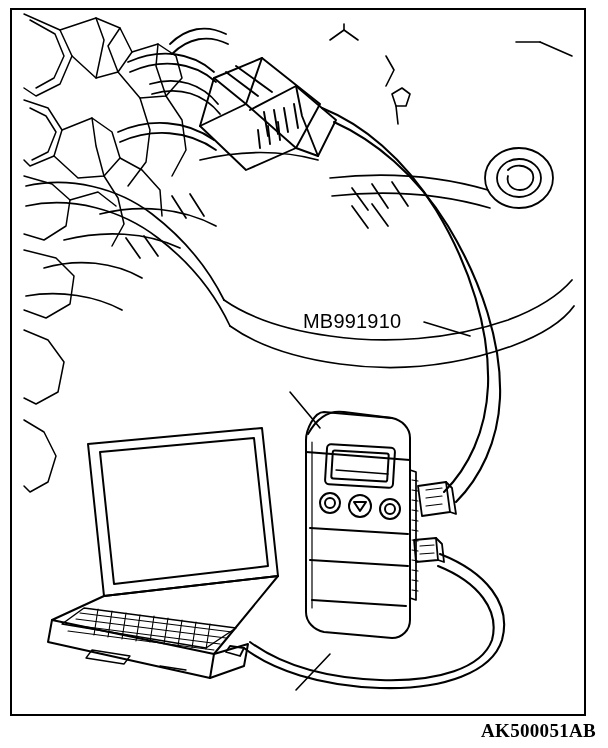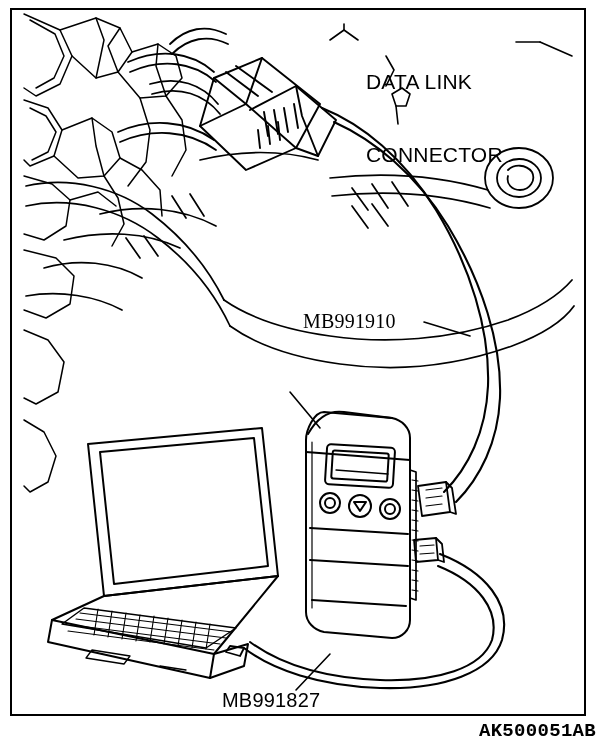--- a/index.html
+++ b/index.html
@@ -43,35 +43,34 @@
     letter-spacing: 0.2px;
   }
   #label-dlc {
     left: 366px;
     top: 22px;
     font-size: 21px;
   }
   #label-mb991910 {
     left: 303px;
     top: 310px;
-    font-family: Liberation Serif, serif;
   }
   #label-mb991824 {
     left: 193px;
     top: 368px;
   }
   #label-mb991827 {
     left: 222px;
     top: 689px;
   }
   #figure-code {
     position: absolute;
     right: 12px;
     bottom: 6px;
-    font-family: Liberation Mono, monospace;
+    font-family: Liberation Serif, serif;
     font-weight: bold;
     font-size: 19px;
     color: #000;
     letter-spacing: 0.3px;
   }
 </style>
 </head>
 <body>
 
 <div id="page">
@@ -247,23 +246,18 @@
         <path d="M160 666 L186 670" stroke-width="1.3"></path>
       </g>
 
       <g stroke-width="1.8">
         <path d="M244 648 L230 646 L226 652 L240 656 Z"></path>
       </g>
 
     </g>
   </svg>
 
-  <div class="label" id="label-dlc">
-    <div>DATA LINK</div>
-    <div>CONNECTOR</div>
-  </div>
 
   <div class="label" id="label-mb991910">MB991910</div>
-  <div class="label" id="label-mb991827">MB991827</div>
 
   <div id="figure-code">AK500051AB</div>
 
 </div>
 
 </body></html>

